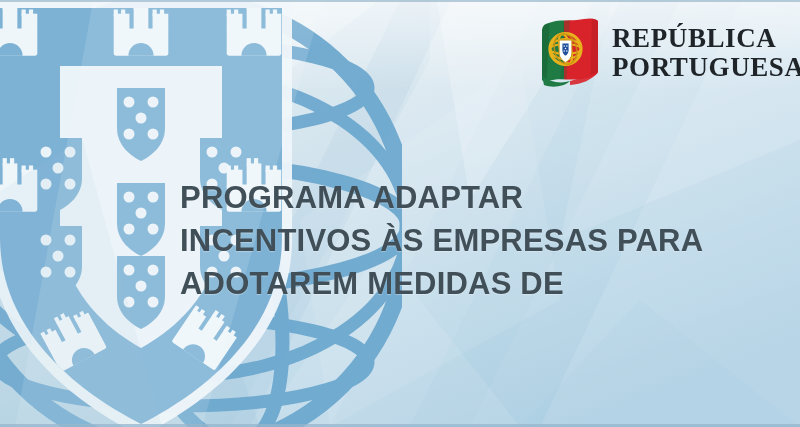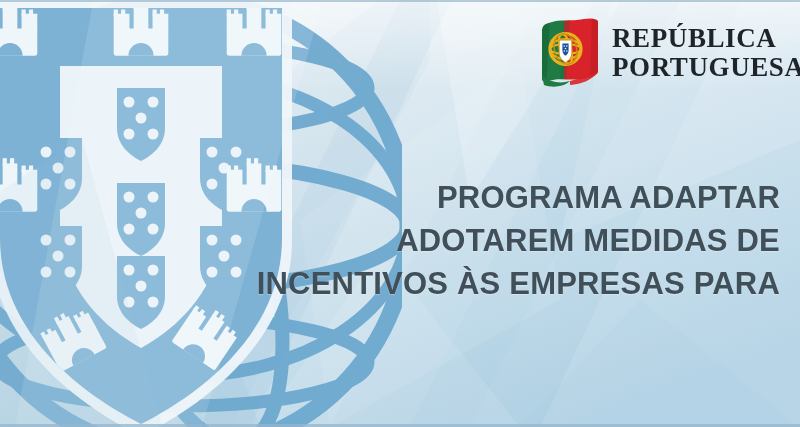--- a/index.html
+++ b/index.html
@@ -70,21 +70,21 @@
     white-space:nowrap;
   }
   #rp-logo .wordmark .l2 { display:block; }
 
   
   #headline {
     position:absolute;
     right:20px;
     top:176px;
     width:600px;
-    text-align:right;
+    text-align:left;
     color:#414f58;
     font-weight:700;
     font-size:31px;
     line-height:43px;
     letter-spacing:0.2px;
     text-shadow:0 1px 1px rgba(255,255,255,0.30);
   }
   #headline .hl-line { display:block; white-space:nowrap; }
 </style>
 </head>
@@ -374,17 +374,17 @@
     </span>
 
     <span class="wordmark">
       <span class="l1">REPÚBLICA</span>
       <span class="l2">PORTUGUESA</span>
     </span>
   </div>
 
   <div id="headline">
     <span class="hl-line">PROGRAMA ADAPTAR</span>
+    <span class="hl-line">INCENTIVOS ÀS EMPRESAS PARA</span>
     <span class="hl-line">ADOTAREM MEDIDAS DE</span>
-    <span class="hl-line">INCENTIVOS ÀS EMPRESAS PARA</span>
   </div>
 
 </div>
 
 </body></html>

